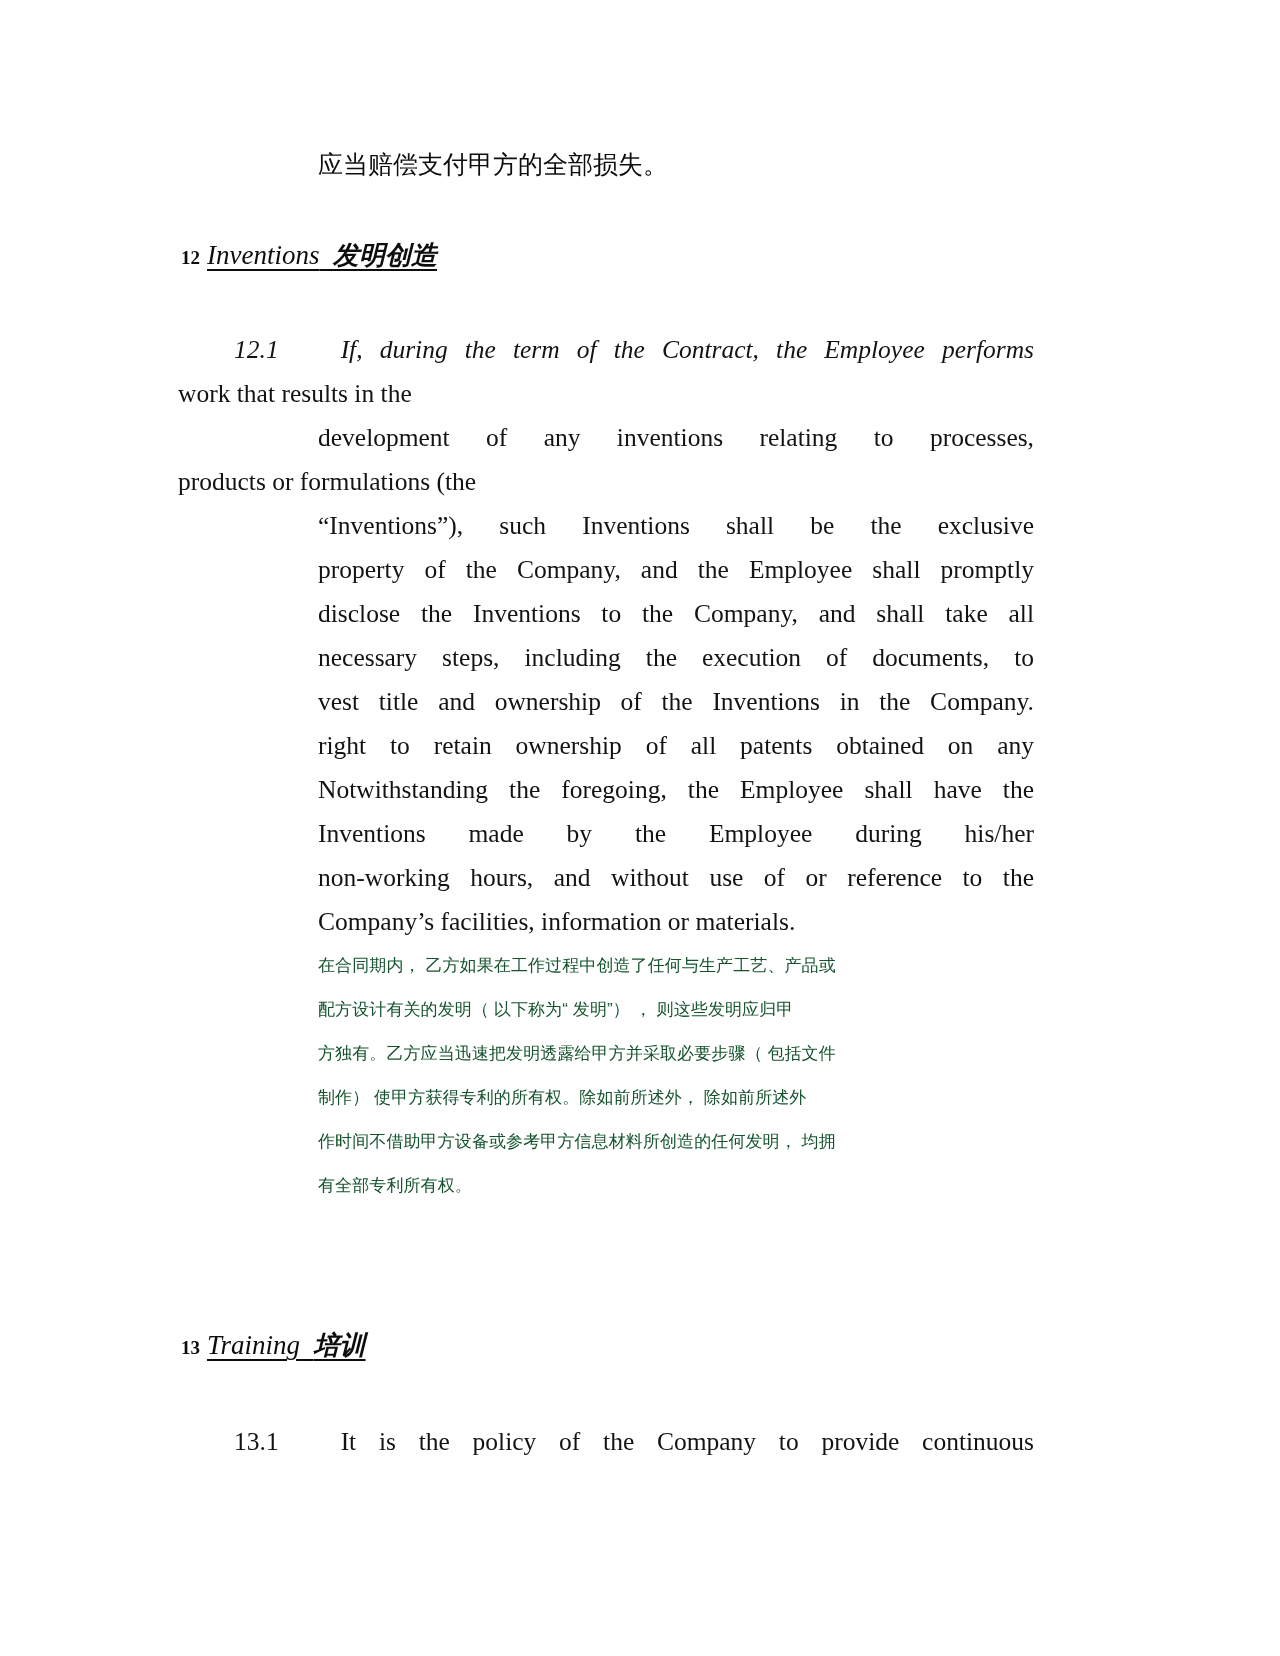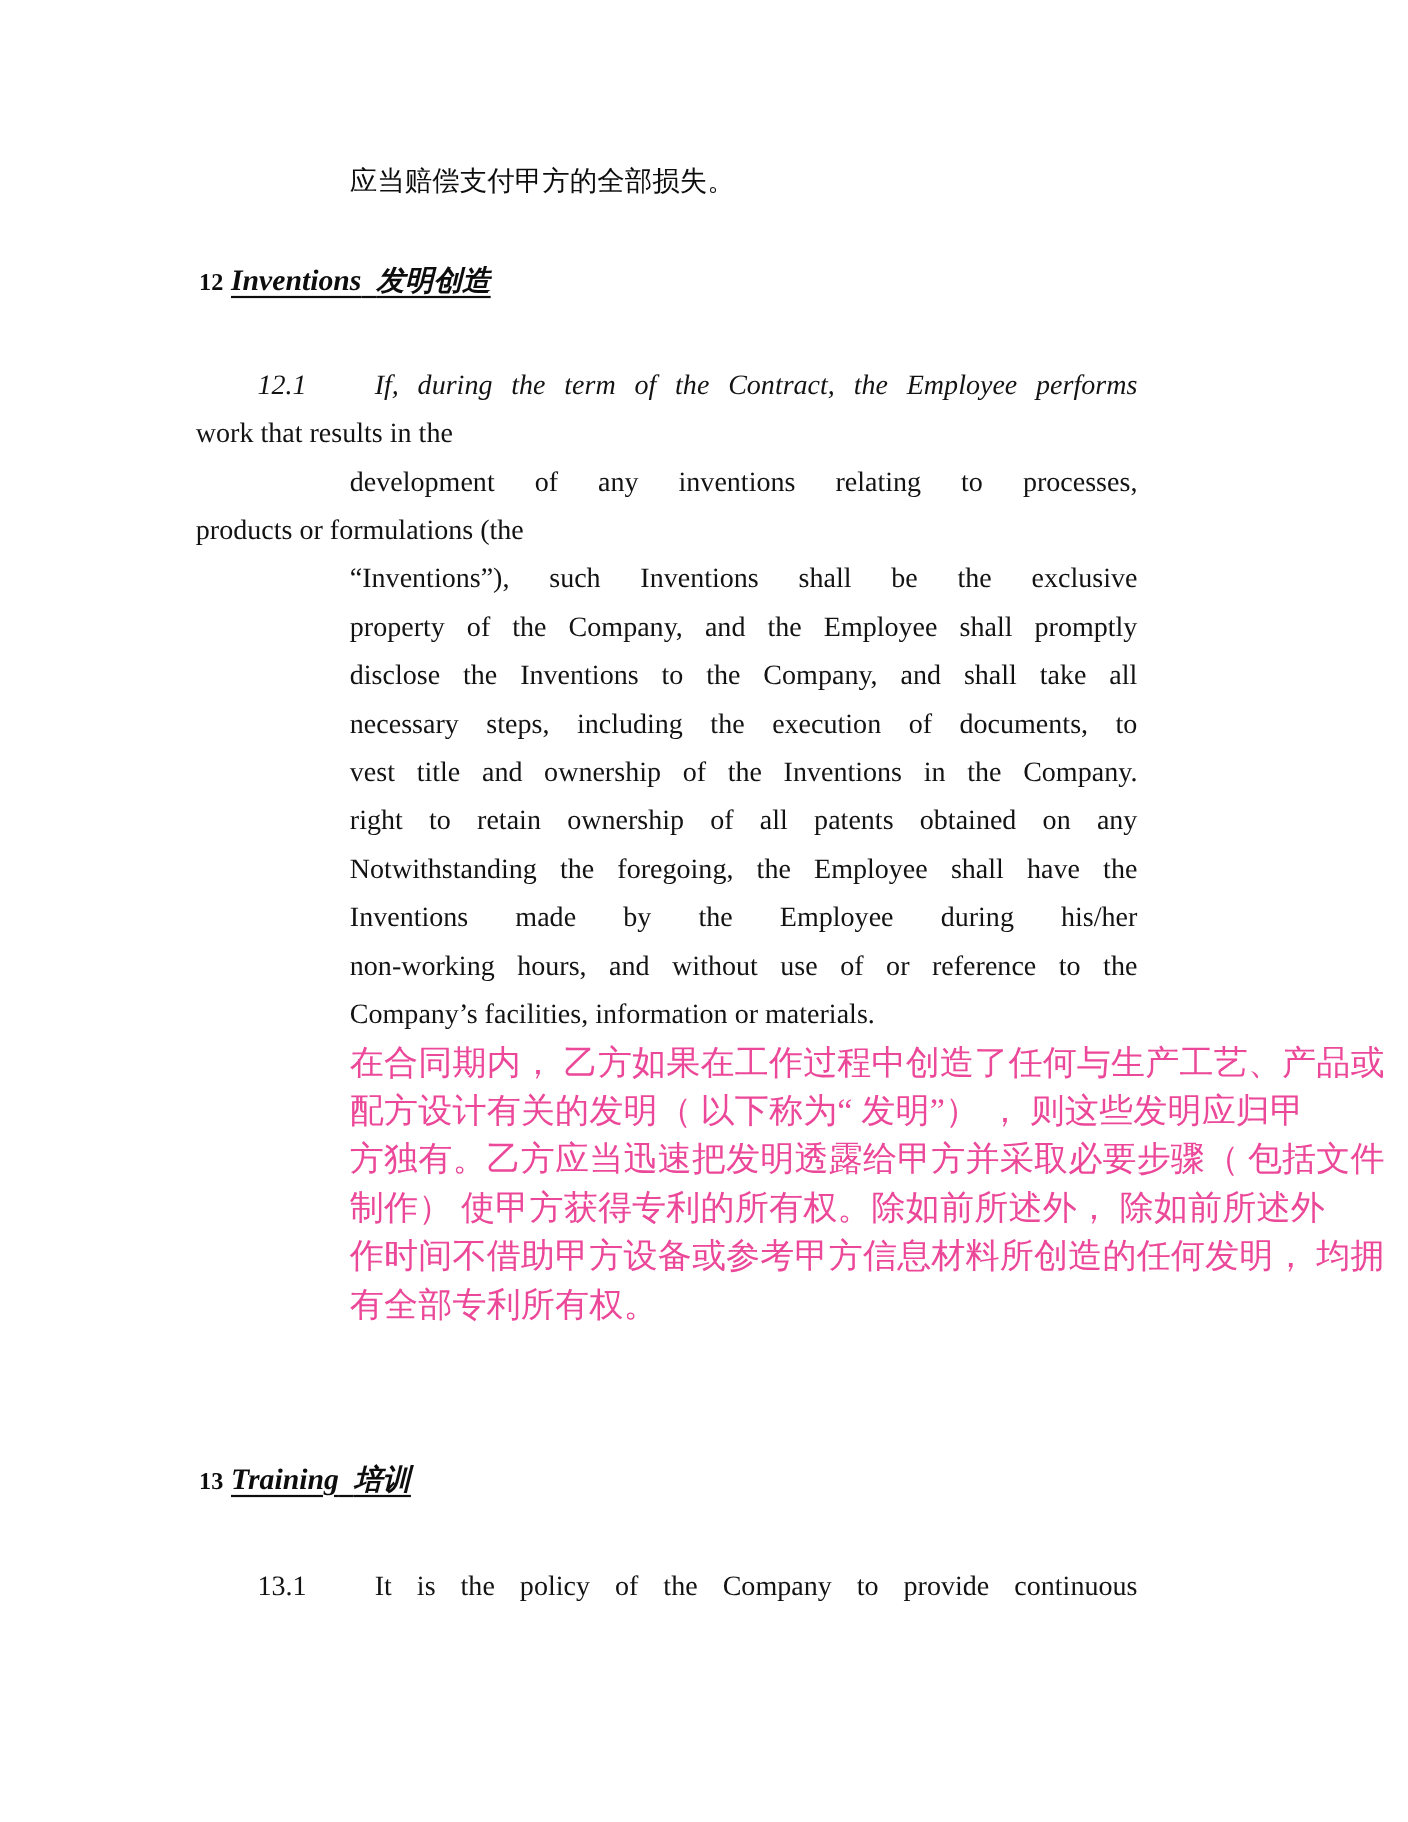--- a/index.html
+++ b/index.html
@@ -26,24 +26,24 @@
   }
 
   
   .en {
     font-family: "Liberation Serif", "DejaVu Serif", serif;
     font-size: 25.5px;
     line-height: 44px;
     color: #131313;
   }
   .cn {
-    font-family: Liberation Serif, serif;
-    font-size: 31px;
+    font-family: Liberation Sans, sans-serif;
+    font-size: 17px;
     line-height: 44px;
-    color: #ec4899;
+    color: #14532d;
   }
 
   
   .lead-cn {
     position: absolute;
     left: 318px;
     top: 145px;
     font-family: "DejaVu Sans", "Liberation Sans", sans-serif;
     font-size: 25px;
     line-height: 40px;
@@ -55,26 +55,26 @@
     position: absolute;
     left: 181px;
     white-space: nowrap;
     font-size: 26px;
     line-height: 34px;
   }
   .heading .num {
     font-family: "Liberation Serif", "DejaVu Serif", serif;
     font-weight: bold;
     font-style: normal;
-    font-size: 22px;
+    font-size: 19px;
     padding-right: 7px;
   }
   .heading .ttl {
     font-family: "Liberation Serif", "DejaVu Serif", serif;
-    font-weight: bold;
+    font-weight: normal;
     font-style: italic;
     font-size: 27px;
     text-decoration: underline;
     text-underline-offset: 5px;
     text-decoration-thickness: 1.6px;
   }
   .heading .ttl-cn {
     font-family: "DejaVu Sans", "Liberation Sans", sans-serif;
     font-weight: bold;
     font-style: italic;

